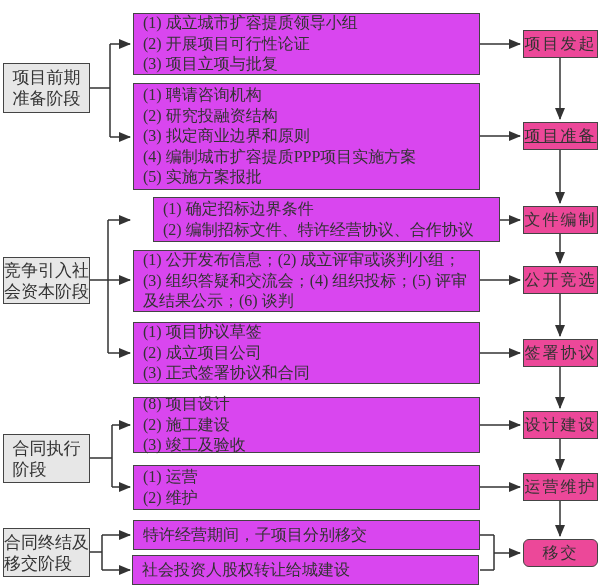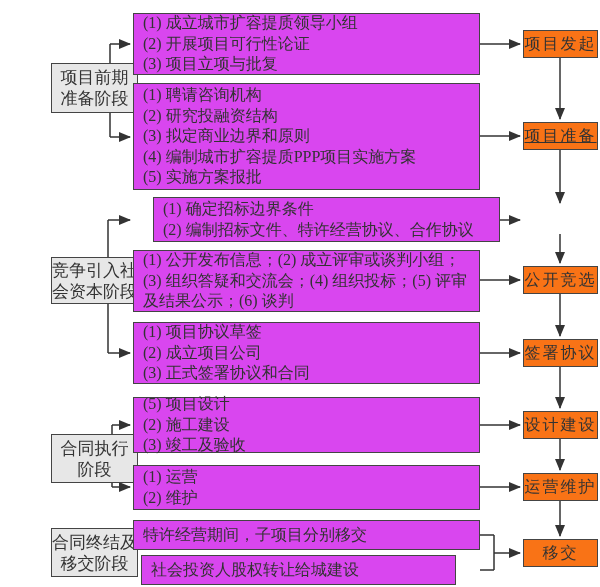--- a/index.html
+++ b/index.html
@@ -21,35 +21,33 @@
     position: absolute;
     box-sizing: border-box;
     border: 1.6px solid #444444;
     display: flex;
     align-items: center;
     white-space: pre-line;
   }
   .phase {
     background: #e7e7e7;
     justify-content: center;
-    text-align: center;
     font-size: 17px;
     line-height: 21px;
-    margin-left: 48px;
   }
   .step {
     background: #d946ef;
     justify-content: flex-start;
     text-align: left;
     font-size: 16px;
     line-height: 20.5px;
     padding: 1px 4px 1px 9px;
   }
   .outcome {
-    background: #f97316;
+    background: #ec4899;
     justify-content: center;
     text-align: right;
     font-size: 16px;
     letter-spacing: 2px;
     line-height: 20px;
   }
 </style>
 </head>
 <body>
 
@@ -117,29 +115,30 @@
 (2) 研究投融资结构
 (3) 拟定商业边界和原则
 (4) 编制城市扩容提质PPP项目实施方案
 (5) 实施方案报批</div>
   <div class="box step" style="left:133px;top:197px;width:347px;height:45px;margin-left:20px;">(1) 确定招标边界条件
 (2) 编制招标文件、特许经营协议、合作协议</div>
   <div class="box step" style="left:133px;top:250px;width:347px;height:62px;">(1) 公开发布信息；(2) 成立评审或谈判小组；(3) 组织答疑和交流会；(4) 组织投标；(5) 评审及结果公示；(6) 谈判</div>
   <div class="box step" style="left:133px;top:322px;width:347px;height:62px;">(1) 项目协议草签
 (2) 成立项目公司
 (3) 正式签署协议和合同</div>
-  <div class="box step" style="left:133px;top:397px;width:347px;height:56px;">(5) 项目设计
+  <div class="box step" style="left:133px;top:397px;width:347px;height:56px;">(8) 项目设计
 (2) 施工建设
 (3) 竣工及验收</div>
   <div class="box step" style="left:133px;top:465px;width:347px;height:45px;">(1) 运营
 (2) 维护</div>
   <div class="box step" style="left:133px;top:520px;width:347px;height:30px;">特许经营期间，子项目分别移交</div>
-  <div class="box step" style="left:141px;top:555px;width:315px;height:30px;">社会投资人股权转让给城建设</div>
+  <div class="box step" style="left:132px;top:555px;width:347px;height:30px;">社会投资人股权转让给城建设</div>
 
   <div class="box outcome" style="left:523px;top:30px;width:75px;height:28px;">项目发起</div>
   <div class="box outcome" style="left:523px;top:122px;width:75px;height:28px;text-decoration:underline;">项目准备</div>
+  <div class="box outcome" style="left:523px;top:206px;width:75px;height:28px;">文件编制</div>
   <div class="box outcome" style="left:523px;top:266px;width:75px;height:28px;">公开竞选</div>
   <div class="box outcome" style="left:523px;top:339px;width:75px;height:28px;">签署协议</div>
   <div class="box outcome" style="left:523px;top:411px;width:75px;height:28px;">设计建设</div>
   <div class="box outcome" style="left:523px;top:473px;width:75px;height:28px;">运营维护</div>
-  <div class="box outcome" style="left:523px;top:539px;width:75px;height:28px;">移交</div>
+  <div class="box outcome" style="left:523px;top:539px;width:75px;height:28px;border-radius:6px;">移交</div>
 
 </div>
 
 </body></html>

